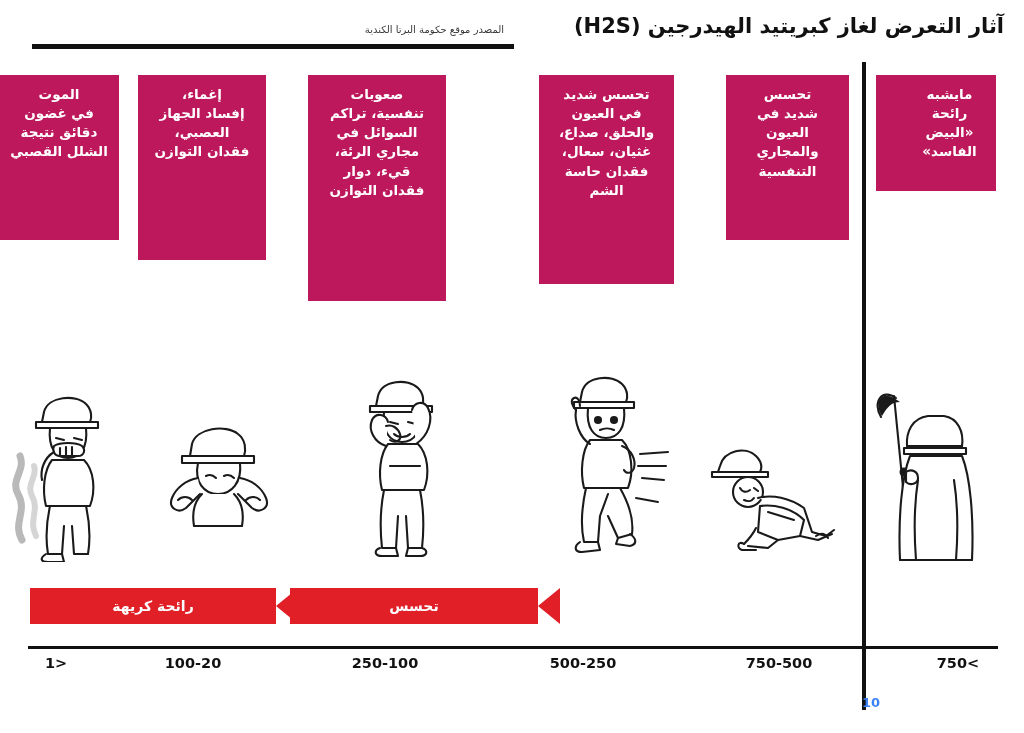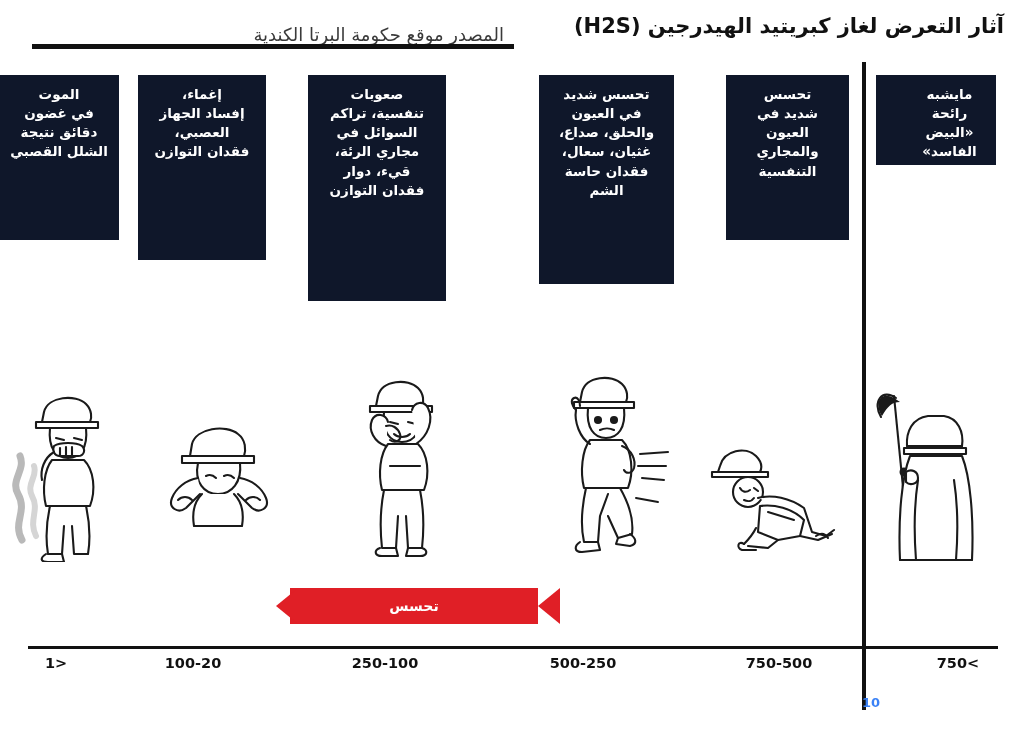--- a/index.html
+++ b/index.html
@@ -23,51 +23,51 @@
     font-size: 21px;
     font-weight: bold;
     color: #111;
     letter-spacing: 0;
     white-space: nowrap;
     direction: rtl;
   }
   #source {
     position: absolute;
     top: 24px; right: 520px;
-    font-size: 18px;
+    font-size: 10px;
     color: #3a3a3a;
     white-space: nowrap;
     direction: rtl;
   }
   #header-rule {
     position: absolute;
     top: 44px; right: 510px;
     width: 482px; height: 5px;
     background: #111;
   }
 
   
   .box {
     position: absolute;
-    background: #0f172a;
+    background: #be185d;
     color: #ffffff;
     font-weight: bold;
     text-align: center;
     direction: rtl;
     line-height: 1.42;
     padding: 10px 6px 8px 6px;
     font-size: 13.5px;
     white-space: pre-line;
   }
   .box.b-death   { right: 905px; top: 75px;  width: 120px; height: 165px; }
   .box.b-uncon   { right: 758px; top: 75px;  width: 128px; height: 185px; }
   .box.b-resp    { right: 578px; top: 75px;  width: 138px; height: 226px; }
   .box.b-severe  { right: 350px; top: 75px;  width: 135px; height: 209px; }
   .box.b-irrit   { right: 175px; top: 75px;  width: 123px; height: 165px; }
-  .box.b-smell   { right: 28px;  top: 75px;  width: 120px; height: 90px; padding-left: 33px; }
+  .box.b-smell   { right: 28px;  top: 75px;  width: 120px; height: 116px; padding-left: 33px; }
 
   
   #divider {
     position: absolute;
     right: 158px; top: 62px;
     width: 4px; height: 648px;
     background: #111;
   }
   #divider-label {
     position: absolute;
@@ -345,20 +345,23 @@
     </div>
 
   </div>
 
   <div id="bars">
     <div class="arrow-left a1"></div>
     <div class="bar irritation">
       <span>تحسس</span>
     </div>
     <div class="arrow-left a2"></div>
+    <div class="bar odor">
+      <span>رائحة كريهة</span>
+    </div>
   </div>
 
   <div id="axis-line"></div>
   <div id="axis-cap"></div>
 
   <div class="tick" style="right:26px;  width:80px;">750&lt;</div>
   <div class="tick" style="right:190px; width:110px;">750-500</div>
   <div class="tick" style="right:386px; width:110px;">500-250</div>
   <div class="tick" style="right:584px; width:110px;">250-100</div>
   <div class="tick" style="right:776px; width:110px;">100-20</div>

